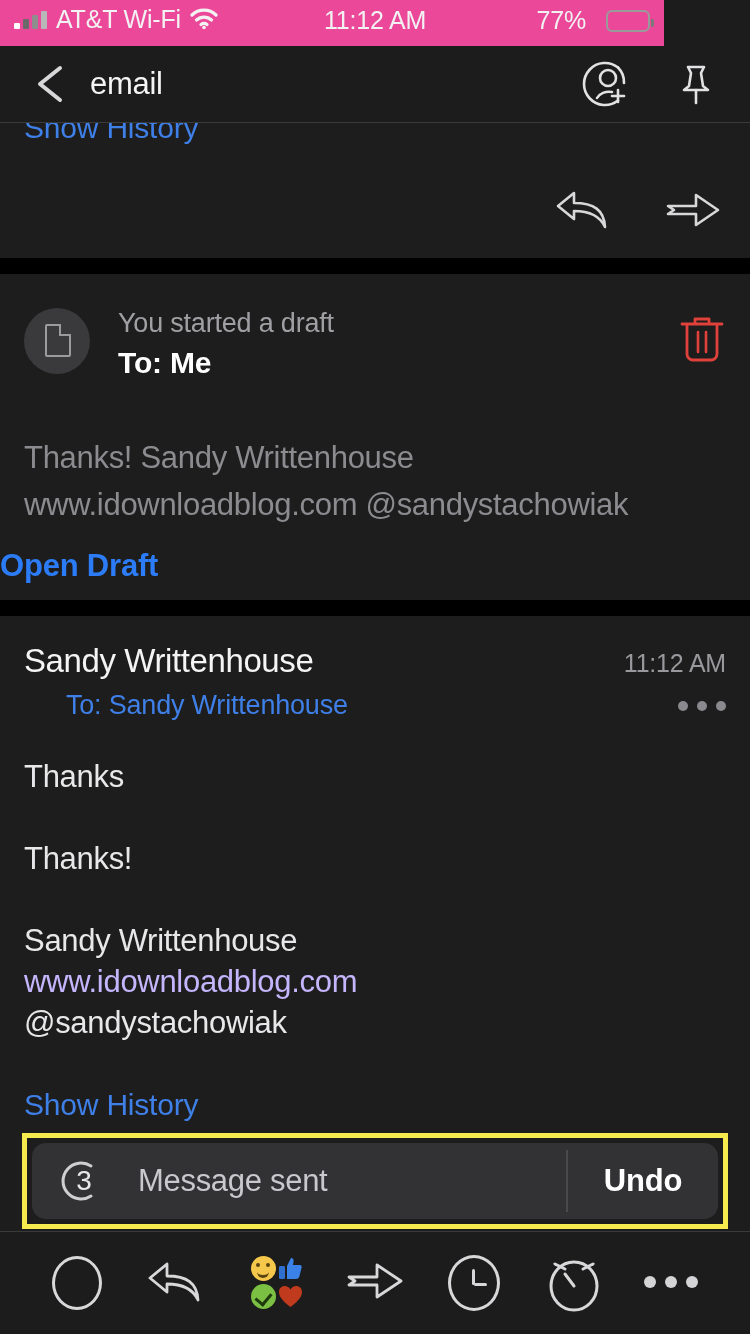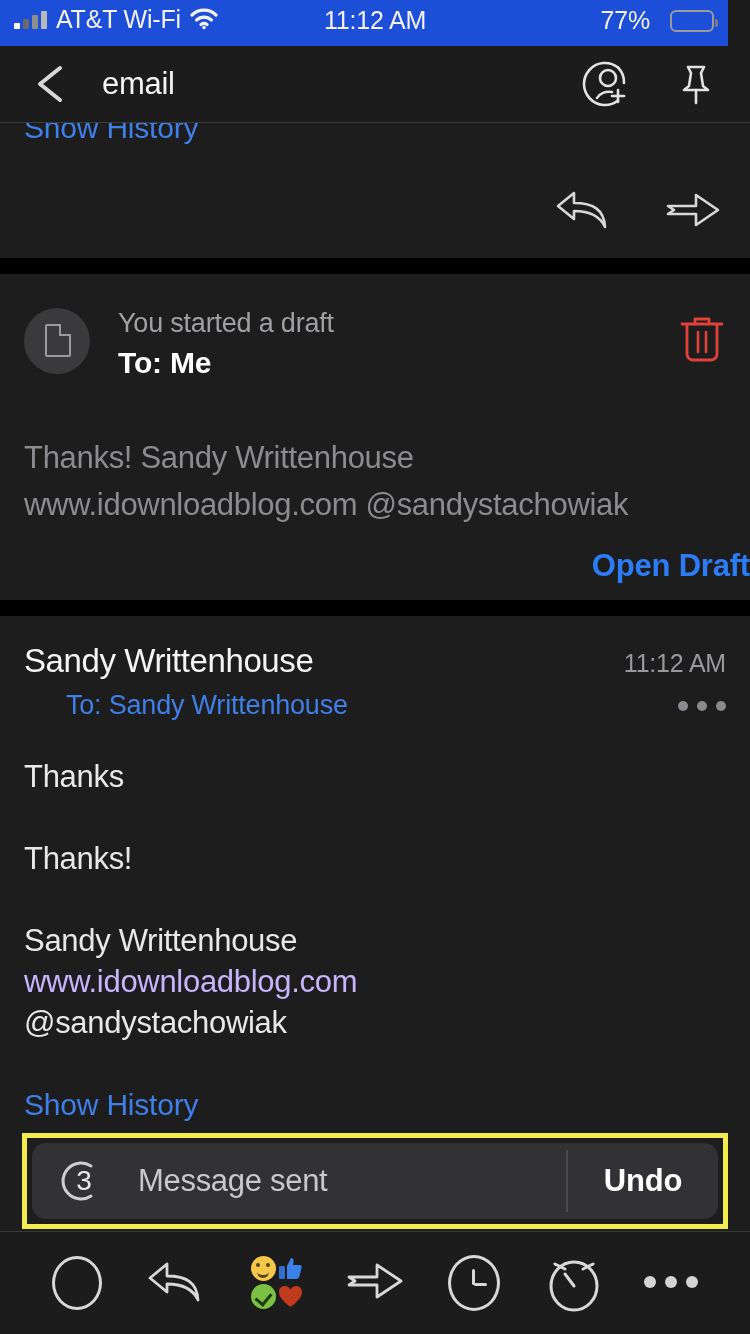--- a/index.html
+++ b/index.html
@@ -7,22 +7,22 @@
     width:750px; height:1334px;
     background:#1c1c1c;
     font-family:"Liberation Sans", sans-serif;
     -webkit-font-smoothing:antialiased;
     overflow:hidden;
   }
   .screen { position:relative; width:750px; height:1334px; background:#1c1c1c; }
 
   
   .statusbar{
-    position:absolute; top:0; left:0; width:728px; height:46px;
-    background:#1d4ed8; color:#fff;
+    position:absolute; top:0; left:0; width:664px; height:46px;
+    background:#ec4899; color:#fff;
   }
   .sb-left{ position:absolute; left:14px; top:6px; display:flex; align-items:center; gap:9px; }
   .sig{ display:flex; align-items:flex-end; gap:3px; height:20px; }
   .sig i{ display:block; width:6px; background:#ffffff; border-radius:1px; }
   .sig i.b1{ height:6px;  background:#ffffff; }
   .sig i.b2{ height:10px; background:#6a6a6a; }
   .sig i.b3{ height:14px; background:#8e8e8e; }
   .sig i.b4{ height:18px; background:#b8b8b8; }
   .carrier{ font-size:25px; letter-spacing:-0.2px; color:#f2f2f2; line-height:26px; }
   .wifi{ width:28px; height:22px; position:relative; }
@@ -43,21 +43,21 @@
   .batt-fill{ height:100%; background:#ffffff; border-radius:3px; }
 
   
   .navbar{
     position:absolute; top:46px; left:0; width:750px; height:77px;
     background:#1c1c1c;
     border-bottom:1px solid #3a3a3a;
     display:flex; align-items:center;
   }
   .back-chev{ width:60px; height:60px; margin-left:22px; position:relative; flex:none; }
-  .nav-title{ font-size:31px; color:#f4f4f4; margin-left:20px; letter-spacing:-0.3px; }
+  .nav-title{ font-size:31px; color:#f4f4f4; margin-left:8px; letter-spacing:-0.3px; }
   .nav-actions{ margin-left:auto; display:flex; align-items:center; gap:36px; margin-right:28px; }
   .nav-ico{ width:52px; height:52px; position:relative; }
 
   
   .content{ position:absolute; top:123px; left:0; width:750px; height:1108px; overflow:hidden;padding-left:12px; }
 
   .clipped-history{
     position:absolute; top:-12px; left:24px;
     font-size:30px; color:#3f7fe8; letter-spacing:-0.2px;
   }
@@ -90,21 +90,21 @@
   .draft-texts{ margin-left:28px; flex:1; }
   .draft-sub{ font-size:27px; color:#a0a0a4; letter-spacing:-0.2px; line-height:34px; }
   .draft-to{ font-size:30px; color:#ffffff; font-weight:bold; letter-spacing:-0.2px; margin-top:6px; }
   .trash{ width:48px; height:54px; position:relative; flex:none; margin-top:6px; }
 
   .draft-body{
     position:absolute; top:160px; left:24px; right:24px;
     font-size:31px; line-height:47px; color:#8c8c90; letter-spacing:-0.3px;
   }
   .open-draft{
-    position:absolute; top:274px; left:0; width:750px; text-align:right;
+    position:absolute; top:274px; left:0; width:750px; text-align:left;
     font-size:31px; color:#2b7cf6; font-weight:bold; letter-spacing:-0.2px;
   }
 
   
   .msg{ position:absolute; top:493px; left:0; width:750px; bottom:0; background:#1d1d1d; }
   .msg-head{ position:absolute; top:26px; left:24px; right:24px; }
   .msg-row1{ display:flex; align-items:baseline; }
   .msg-sender{ font-size:33px; color:#f4f4f4; letter-spacing:-0.4px; }
   .msg-time{ margin-left:auto; font-size:25px; color:#98989d; letter-spacing:-0.2px; }
   .msg-row2{ display:flex; align-items:center; margin-top:10px;margin-left:42px; }

